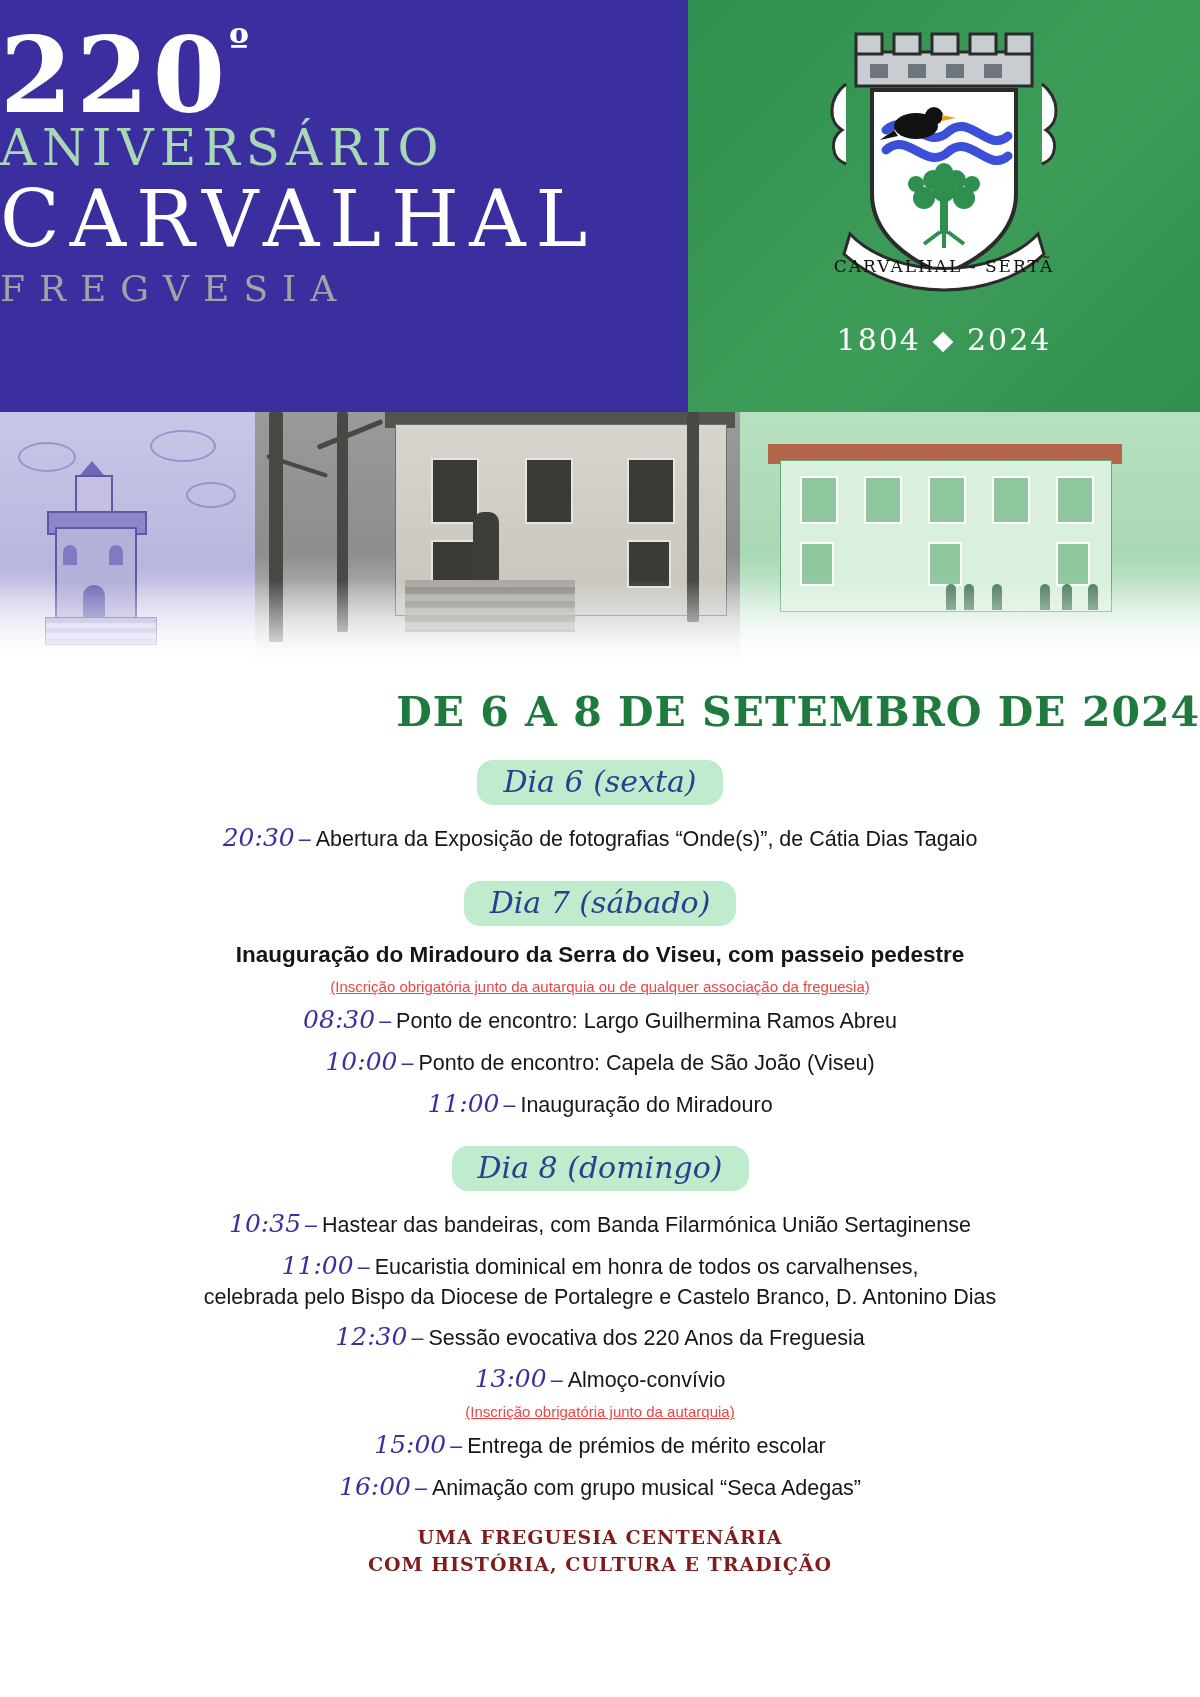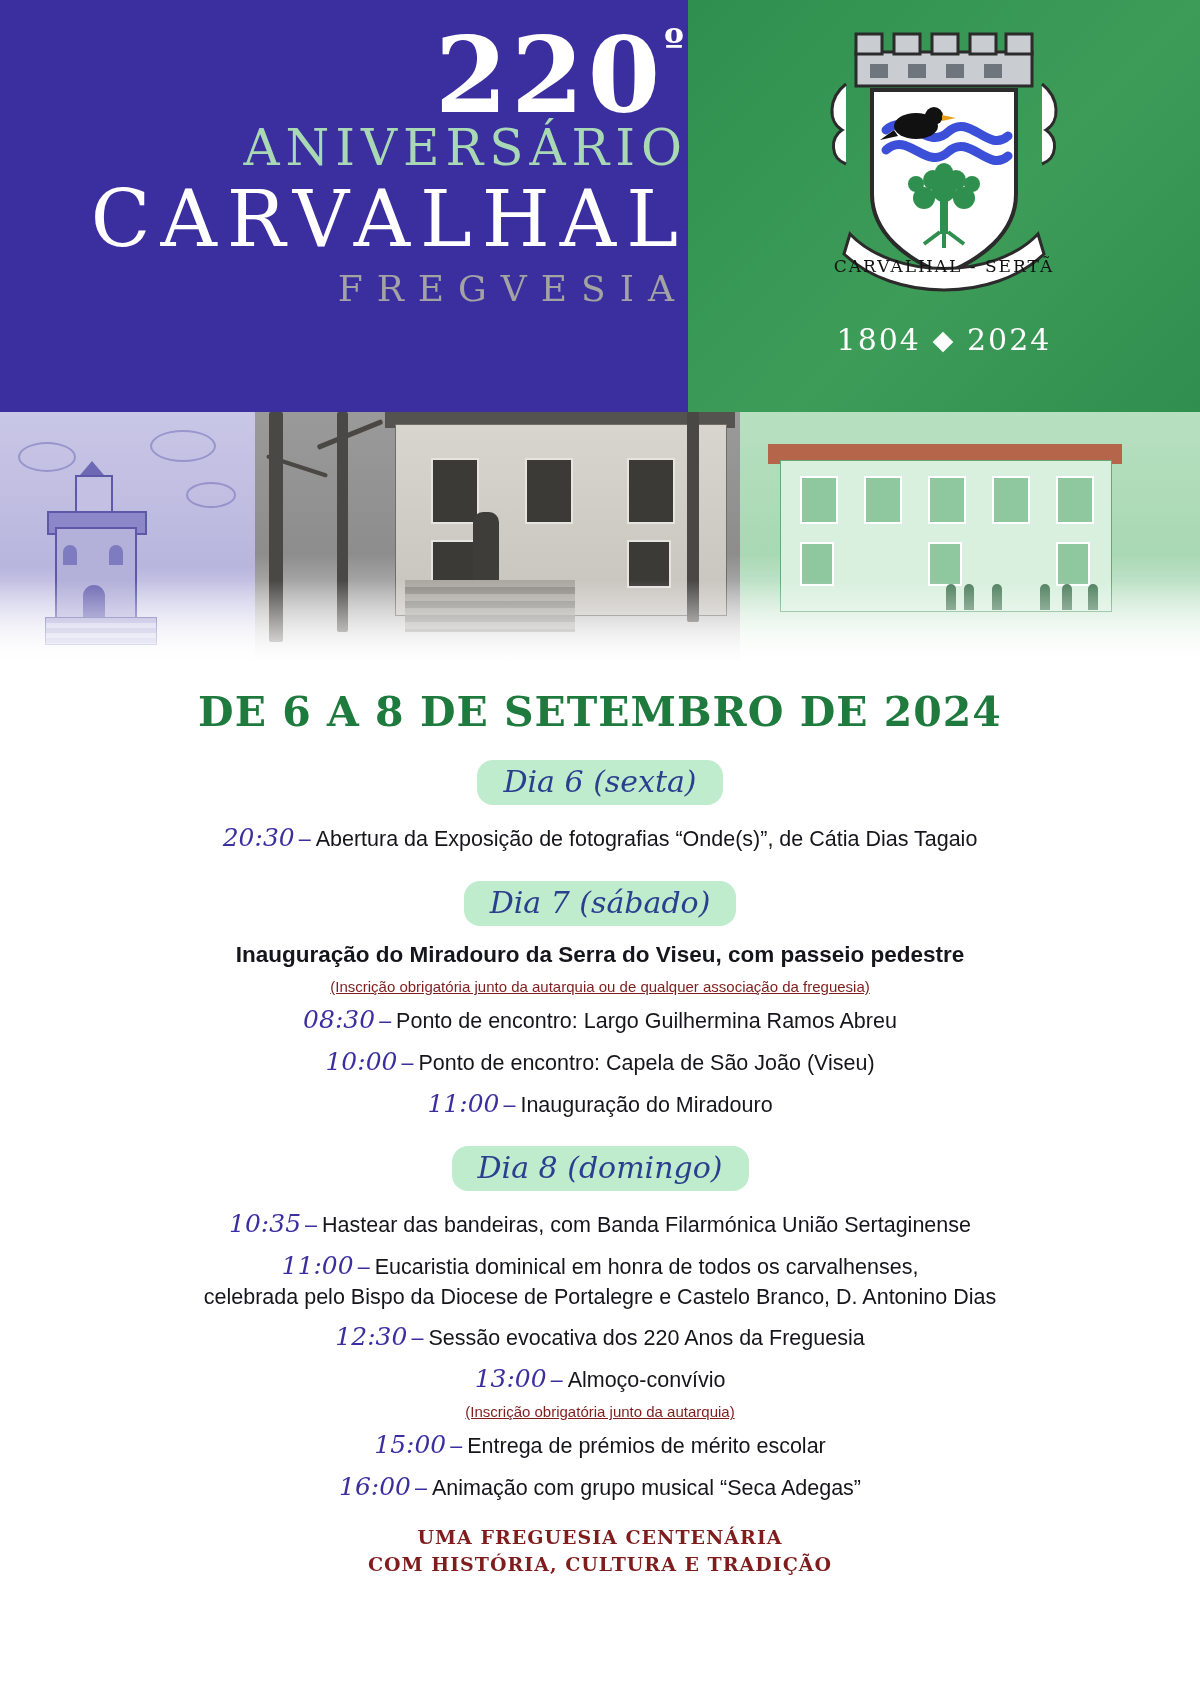--- a/index.html
+++ b/index.html
@@ -33,21 +33,21 @@
     height: 518px;
     background: linear-gradient(135deg, #2f8f4e 0%, #3d9c58 50%, #2d8b4c 100%);
     position: relative;
   }
 
   .title-block {
     position: absolute;
     left: 0;
     top: 24px;
     width: 688px;
-    text-align: right;
+    text-align: left;
     color: #ffffff;
   }
   .t-220 {
     font-family: "DejaVu Serif", serif;
     font-weight: bold;
     font-size: 104px;
     letter-spacing: 4px;
     line-height: 1;
     color: #ffffff;
     position: relative;
@@ -211,20 +211,21 @@
     text-align: center;
     position: relative;
   }
   .dates-title {
     font-family: "DejaVu Serif", serif;
     font-weight: bold;
     font-size: 41px;
     color: #1f7a3d;
     letter-spacing: 1px;
     margin: 10px 0 6px 0;
+    text-align: right;
   }
   .day-pill {
     display: inline-block;
     background: #bfeccd;
     color: #2b3f8f;
     font-family: "DejaVu Serif", serif;
     font-style: italic;
     font-size: 30px;
     padding: 4px 26px 6px 26px;
     border-radius: 16px;
@@ -245,21 +246,21 @@
     margin-right: 4px;
   }
   .dash { color: #3b2fa0; margin: 0 5px 0 0; }
   .row-strong {
     font-weight: bold;
     font-size: 22.5px;
     margin-top: 6px;
   }
   .note {
     font-size: 15px;
-    color: #7f1d1d;
+    color: #ef4444;
     text-decoration: underline;
     margin-top: 6px;
   }
   .footer {
     margin-top: 20px;
     font-family: "DejaVu Serif", serif;
     font-weight: bold;
     font-size: 19px;
     color: #7f1d1d;
     line-height: 1.45;

